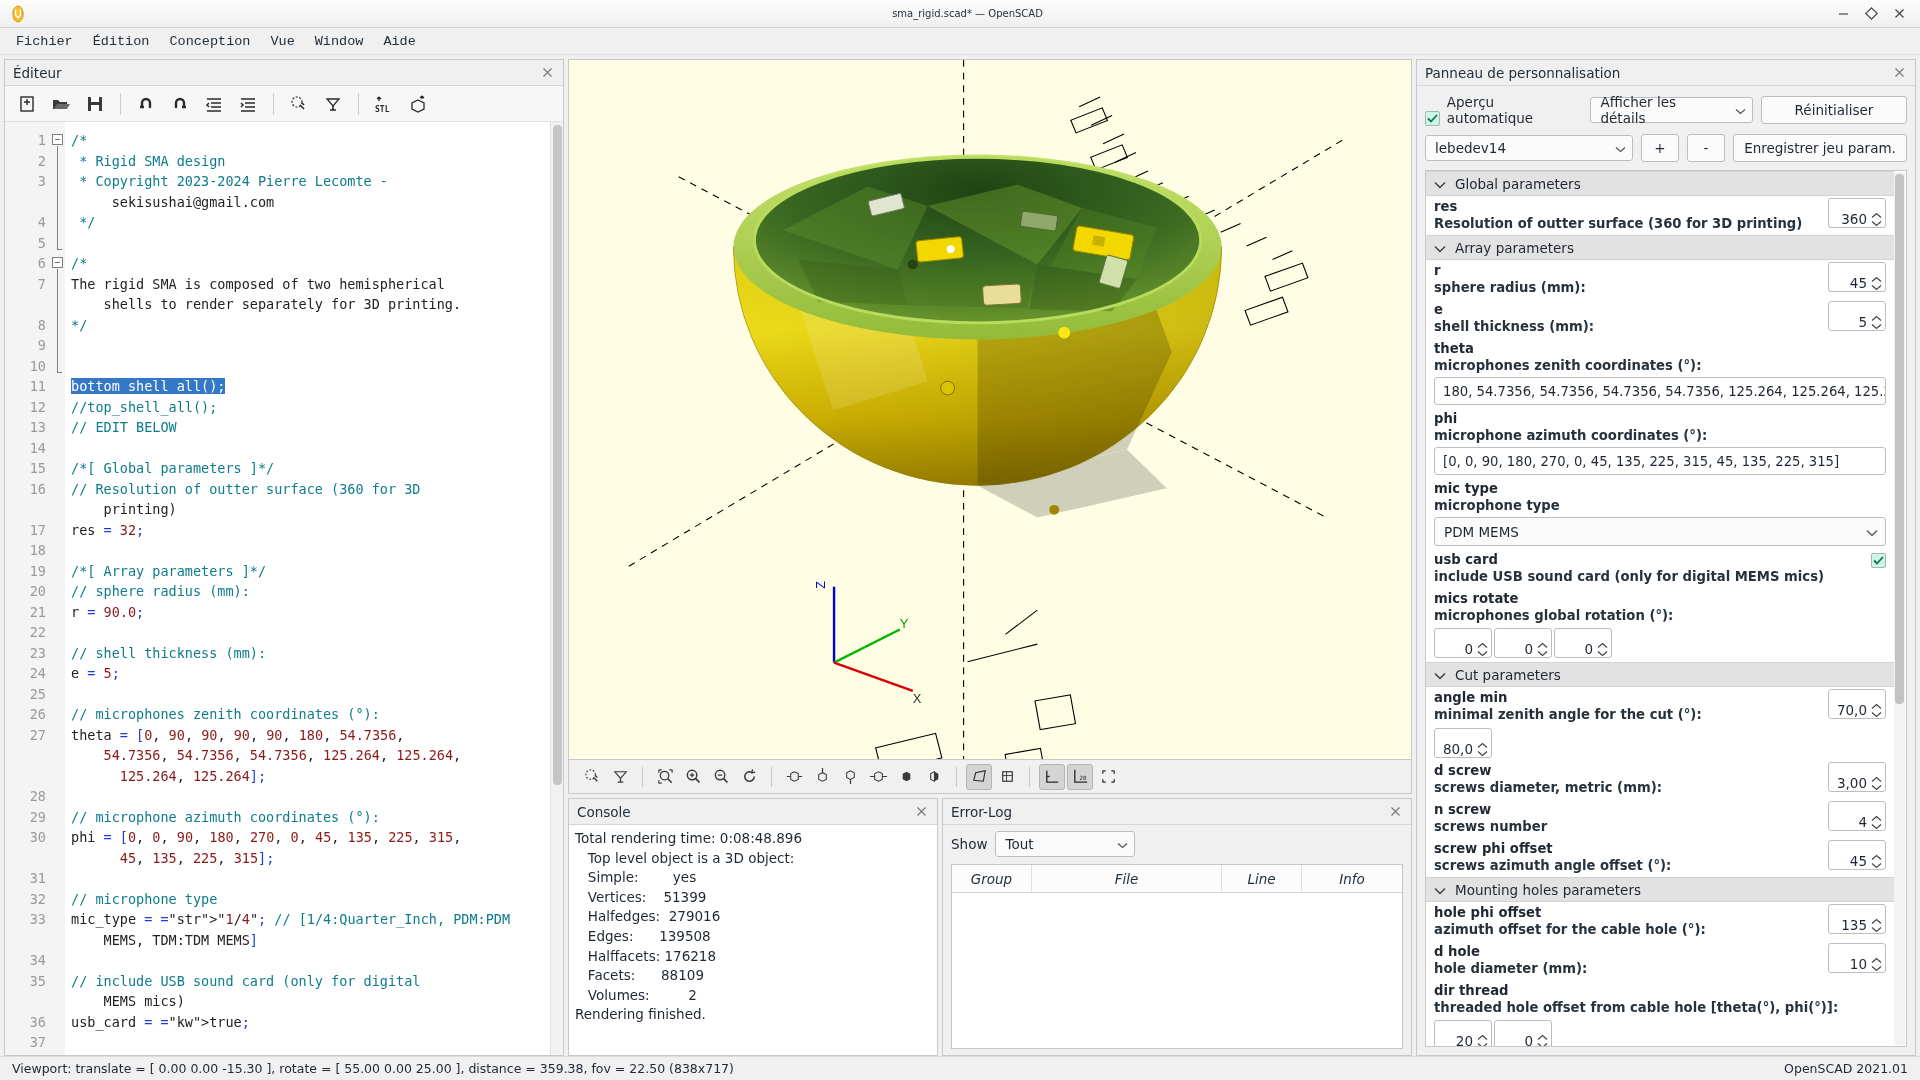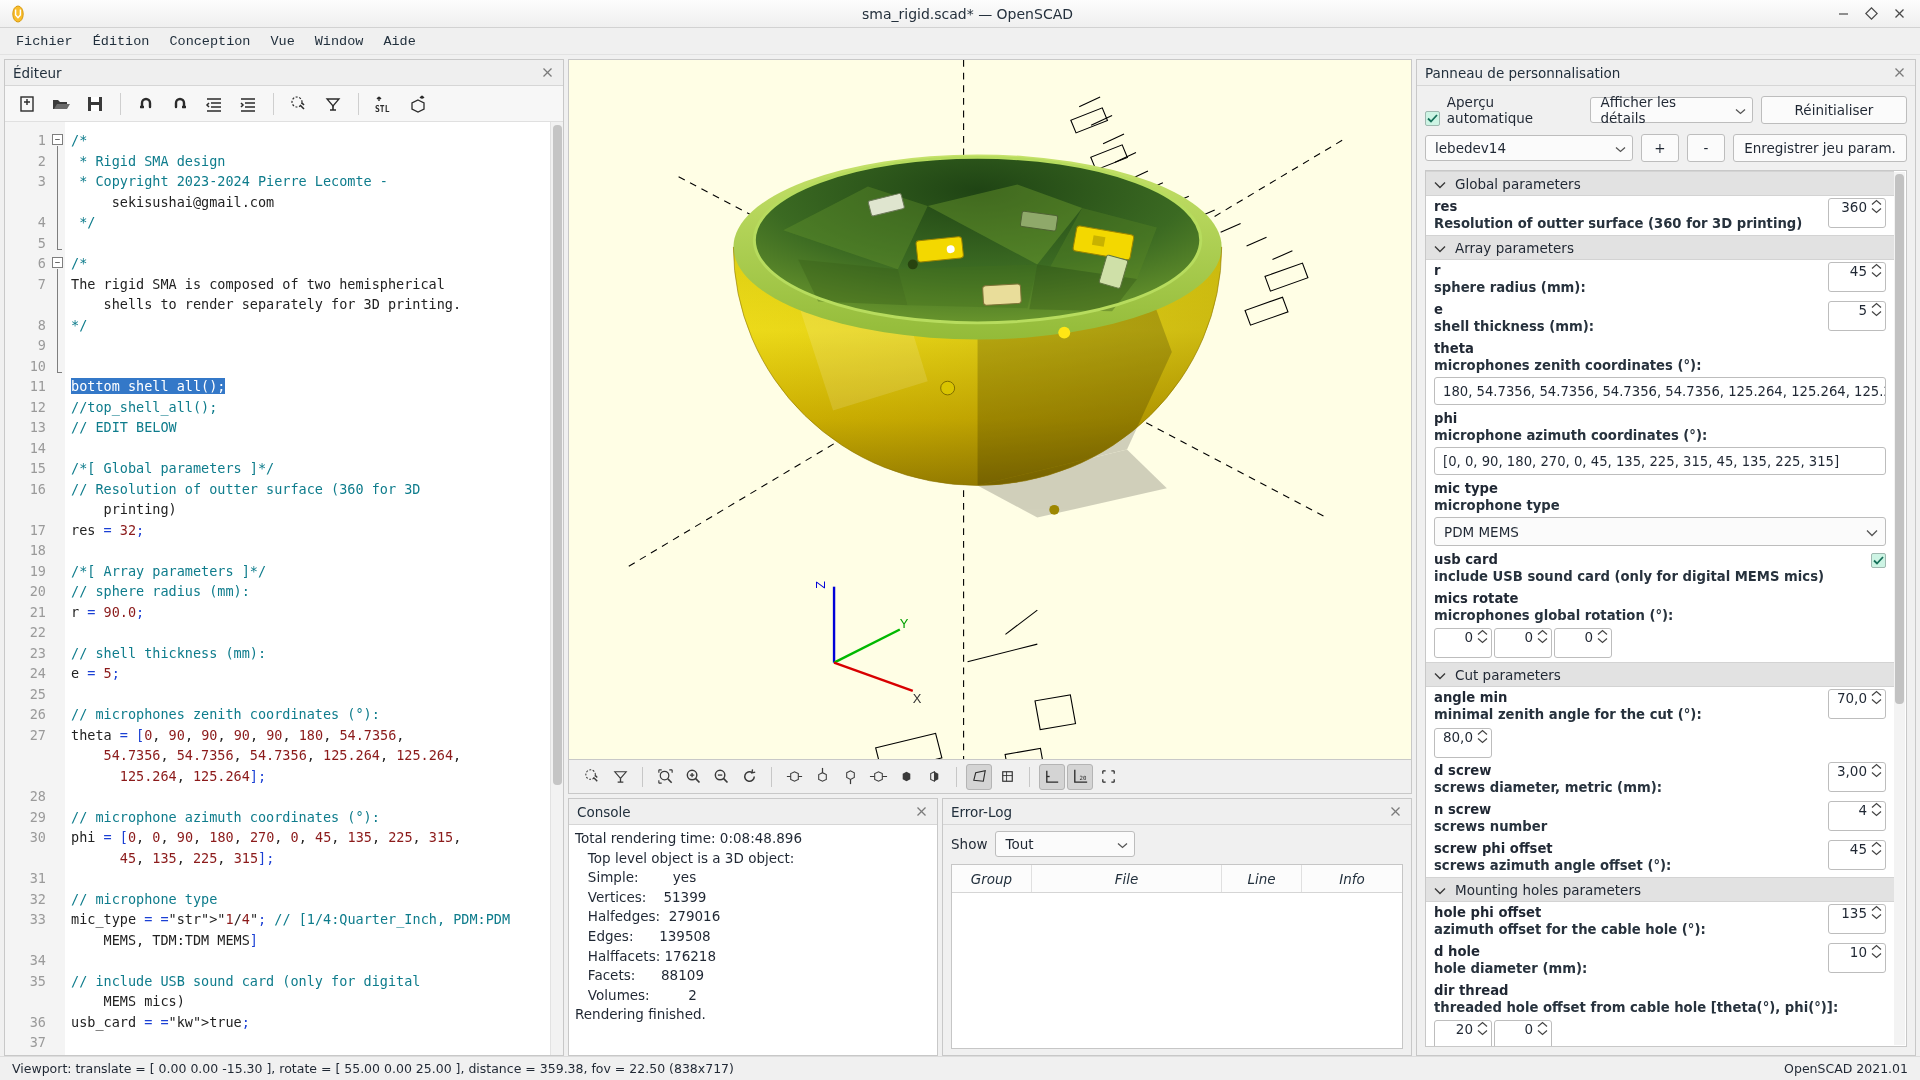--- a/index.html
+++ b/index.html
@@ -16,21 +16,21 @@
 
   
   .titlebar {
     height: 28px; flex: 0 0 28px;
     background: linear-gradient(#fdfdfd,#efefef);
     border-bottom: 1px solid #d2d2d2;
     display: flex; align-items: center; position: relative;
   }
   .tb-appicon { width: 24px; height:24px; margin-left:6px; display:flex;align-items:center;justify-content:center;}
   .tb-appicon svg { display:block; }
-  .tb-title { position:absolute; left:0; right:0; text-align:center; font-size:14px; color:#24303c; pointer-events:none;margin-left:15px;}
+  .tb-title { position:absolute; left:0; right:0; text-align:center; font-size:10px; color:#24303c; pointer-events:none;margin-left:15px;}
   .tb-btns { margin-left:auto; display:flex; align-items:center; gap:14px; padding-right:14px;}
   .tb-btn { width:14px;height:14px; display:flex;align-items:center;justify-content:center; cursor:default;}
   .tb-btn svg { display:block; }
 
   
   .menubar {
     height: 27px; flex:0 0 27px;
     background:#f0f0f0;
     display:flex; align-items:center; padding-left:6px;
     border-bottom:1px solid #e2e2e2;
@@ -149,21 +149,21 @@
   .group-hdr {
     background:#e2e2e2; border-top:1px solid #d3d3d3; border-bottom:1px solid #d3d3d3;
     height:25px; display:flex; align-items:center; gap:9px; padding:0 8px; font-size:13.5px; cursor:default;
   }
   .param { padding:2px 8px 2px 8px; display:flex; align-items:flex-start; gap:6px;}
   .param .txt { flex:1 1 auto; min-width:0;}
   .param .pname { font-weight:bold; font-size:13.2px; line-height:17px;}
   .param .pdesc { font-size:13.2px; line-height:18px; color:#27323d;font-weight:bold;}
   .spin {
     flex:0 0 auto; width:58px; height:30px; border:1px solid #bdbdbd; border-radius:3px; background:#fff;
-    display:flex; align-items:flex-start; padding:0 3px 0 6px; font-size:13.5px; justify-content:flex-end; cursor:text;
+    display:flex; align-items:flex-end; padding:0 3px 0 6px; font-size:13.5px; justify-content:flex-end; cursor:text;
   }
   .spin .arrows { display:flex; flex-direction:column; margin-left:4px; gap:1px;}
   .textfield {
     margin:2px 8px 3px 8px; height:28px; border:1px solid #bdbdbd; border-radius:3px; background:#fff;
     display:flex; align-items:center; padding:0 8px; font-size:13.2px; overflow:hidden; white-space:nowrap; cursor:text;
   }
   .selectfield {
     margin:2px 8px 3px 8px; height:29px; border:1px solid #bdbdbd; border-radius:3px; background:#fbfbfb;
     display:flex; align-items:center; padding:0 7px 0 9px; font-size:13.5px; cursor:default;
   }

